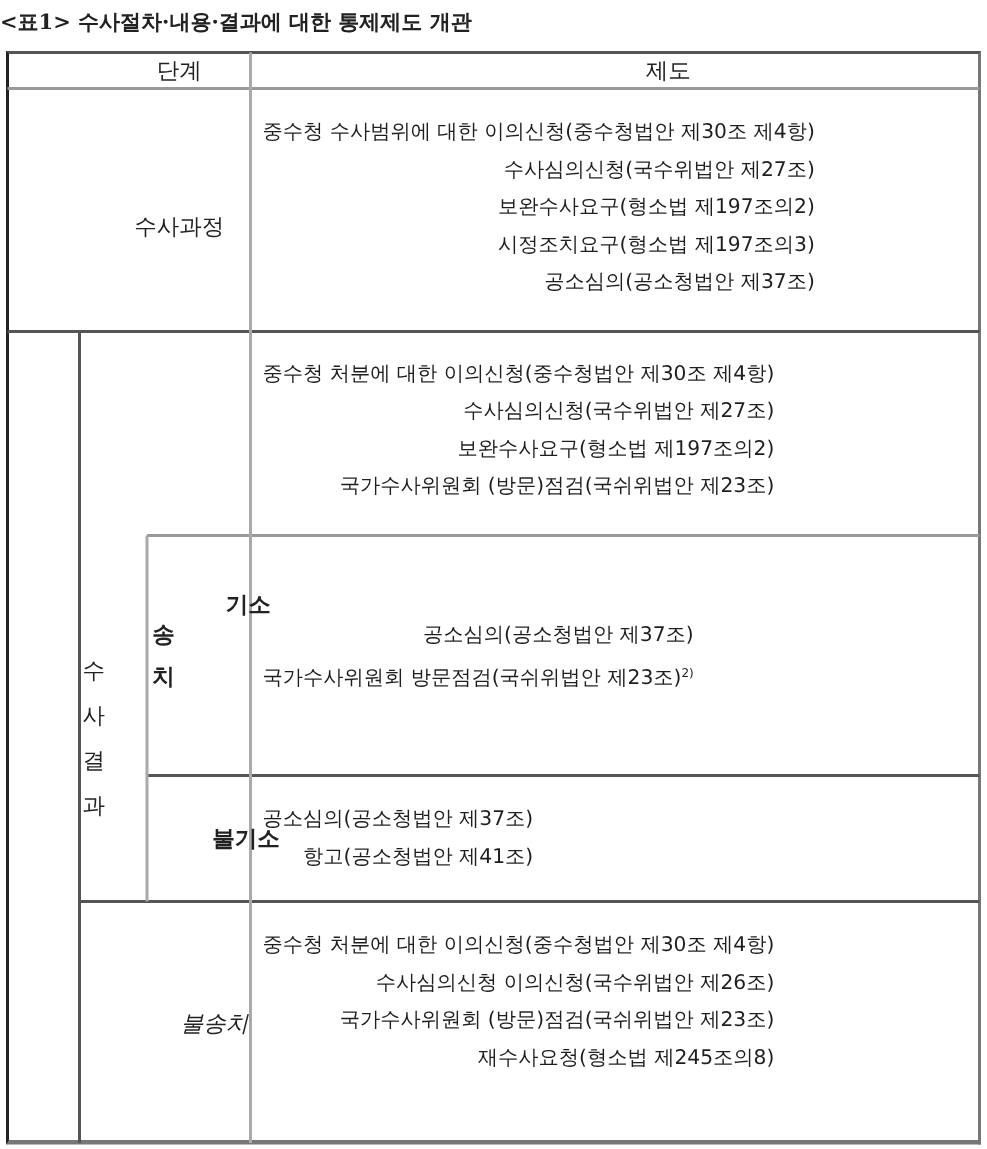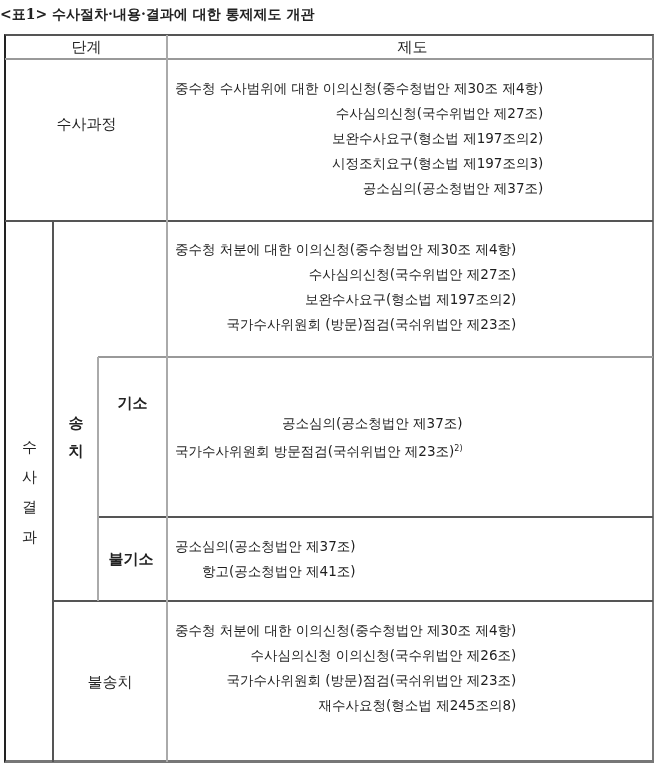--- a/index.html
+++ b/index.html
@@ -37,20 +37,21 @@
       border-left: 2px solid #222;
       border-right: 2px solid #777;
       box-sizing: border-box;
     }
     .cell {
       position: absolute;
       box-sizing: border-box;
       display: flex;
       align-items: center;
       justify-content: center;
+      margin-left: 33px;
     }
     .hline, .vline {
       position: absolute;
     }
     .hline { height: 0; border-top: 2px solid #555; }
     .hline.light { border-top: 2px solid #999; }
     .vline { width: 0; border-left: 2px solid #555; }
     .vline.light { border-left: 2px solid #aaa; }
 
     .hdr {
@@ -102,21 +103,21 @@
 <div class="vline" style="left:52px; top:221px; height:541px;"></div>
 <div class="vline light" style="left:97px; top:357px; height:244px;"></div>
 
 <div class="cell hdr" style="left:6px; top:36px; width:161px; height:23px;">
   <span>단계</span>
 </div>
 <div class="cell hdr" style="left:168px; top:36px; width:489px; height:23px;">
   <span>제도</span>
 </div>
 
-<div class="cell stage" style="left:6px; top:44px; width:161px; height:161px;">
+<div class="cell stage" style="left:6px; top:71px; width:161px; height:161px;">
   <span>수사과정</span>
 </div>
 <div class="list" style="top:76px;">
   <span class="item">중수청 수사범위에 대한 이의신청(중수청법안 제30조 제4항)</span>
   <span class="item">수사심의신청(국수위법안 제27조)</span>
   <span class="item">보완수사요구(형소법 제197조의2)</span>
   <span class="item">시정조치요구(형소법 제197조의3)</span>
   <span class="item">공소심의(공소청법안 제37조)</span>
 </div>
 
@@ -148,21 +149,21 @@
 </div>
 
 <div class="cell stage-bold" style="left:99px; top:518px; width:64px; height:83px;">
   <span>불기소</span>
 </div>
 <div class="list" style="top:534px;">
   <span class="item">공소심의(공소청법안 제37조)</span>
   <span class="item">항고(공소청법안 제41조)</span>
 </div>
 
-<div class="cell stage" style="left:54px; top:602px; width:112px; height:160px;">
+<div class="cell stage" style="left:54px; top:602px; width:112px; height:160px;font-style:italic;">
   <span>불송치</span>
 </div>
 <div class="list" style="top:618px;">
   <span class="item">중수청 처분에 대한 이의신청(중수청법안 제30조 제4항)</span>
   <span class="item">수사심의신청 이의신청(국수위법안 제26조)</span>
   <span class="item">국가수사위원회 (방문)점검(국쉬위법안 제23조)</span>
   <span class="item">재수사요청(형소법 제245조의8)</span>
 </div>
 
 </body></html>

